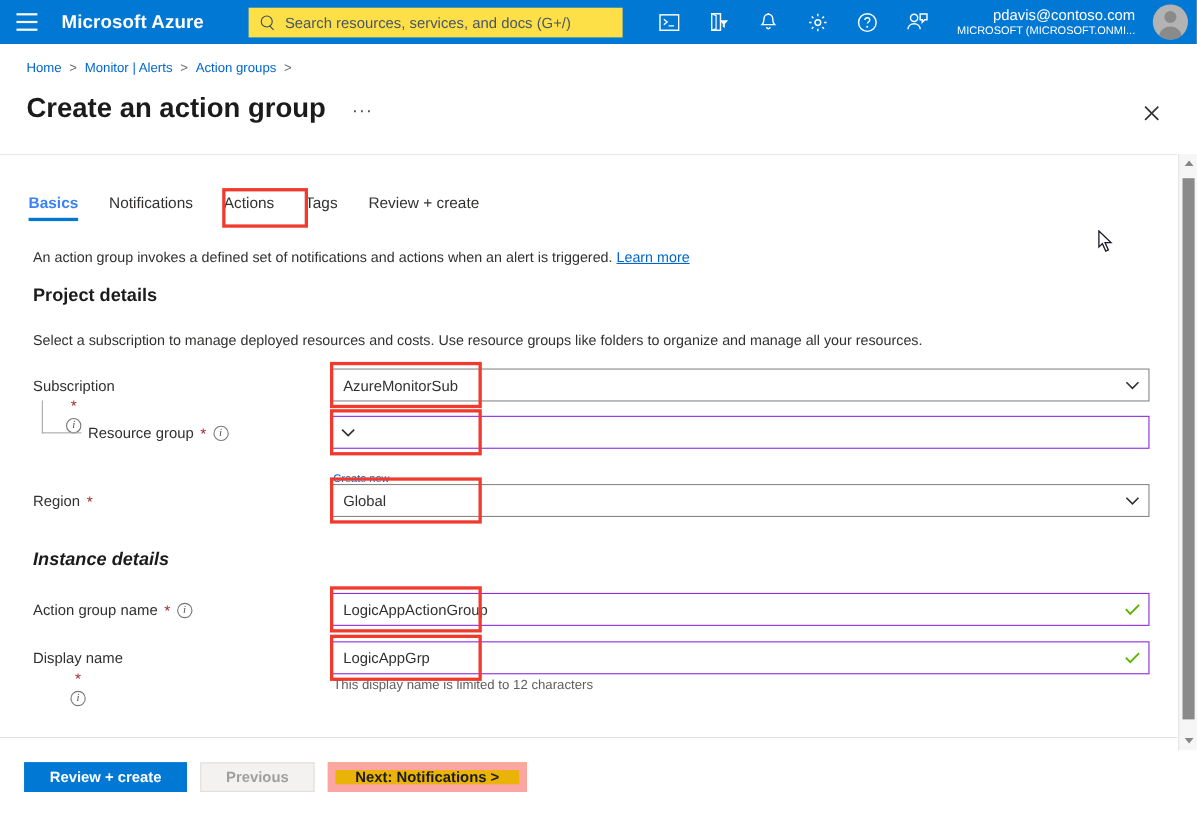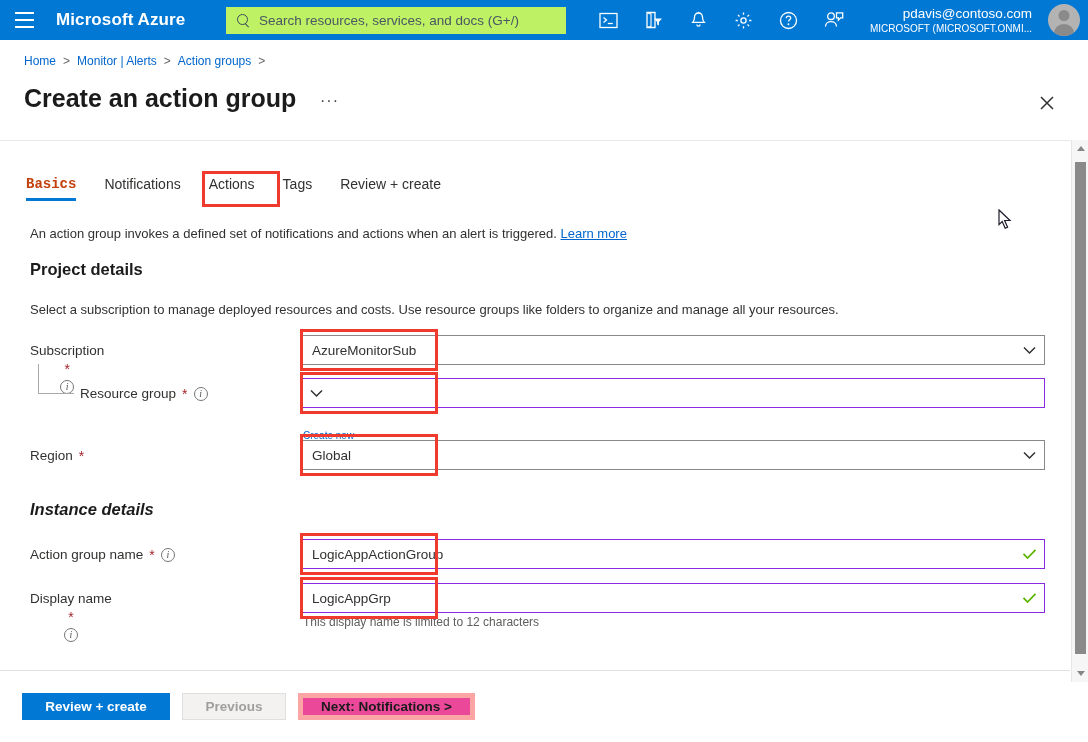--- a/index.html
+++ b/index.html
@@ -27,21 +27,21 @@
     display: block; width: 19px; height: 2px;
     background: #ffffff; margin: 2.5px 0;
   }
   .brand {
     color: #ffffff; font-size: 17px; font-weight: bold;
     margin-left: 8px; letter-spacing: .1px; white-space: nowrap;
   }
   .searchbox {
     position: absolute; left: 226px; top: 7px;
     width: 340px; height: 27px;
-    background: #bef264;
+    background: #fde047;
     display: flex; align-items: center;
     padding: 0 8px;
   }
   .searchbox .mag {
     width: 16px; height: 16px; flex: 0 0 16px;
     margin: 0 7px 0 2px; position: relative;
   }
   .searchbox .mag::before {
     content: ""; position: absolute; left: 1px; top: 1px;
     width: 9px; height: 9px; border: 1.4px solid #3a4a5a; border-radius: 50%;
@@ -122,21 +122,21 @@
   .tabs {
     position: absolute; left: 26px; top: 176px;
     display: flex; align-items: flex-start; gap: 0;
   }
   .tab {
     font-size: 14px; color: #323130;
     padding: 0 14px 9px 14px; cursor: pointer;
     position: relative; white-space: nowrap;
   }
   .tab:first-child { padding-left: 0; }
-  .tab.active { font-weight: bold; color: #c2410c; font-family: Liberation Mono, monospace; }
+  .tab.active { font-weight: bold; color: #3b82f6; }
   .tab.active::after {
     content: ""; position: absolute; left: 0; right: 14px; bottom: 0;
     height: 3px; background: #0078d4;
   }
 
   .desc {
     position: absolute; left: 30px; top: 226px;
     font-size: 13px; color: #323130; white-space: nowrap;
   }
   .desc a { color: #0066cc; text-decoration: underline; cursor: pointer; }
@@ -218,21 +218,21 @@
   }
   .footer { position: absolute; left: 22px; top: 693px; display: flex; gap: 12px; }
   .btn {
     height: 27px; padding: 0 18px;
     display: flex; align-items: center; justify-content: center;
     font-size: 13.5px; font-weight: bold; cursor: pointer;
     white-space: nowrap;
   }
   .btn.primary { background: #0078d4; color: #ffffff; border: 1px solid #0078d4; min-width: 148px; }
   .btn.disabled { background: #f3f2f1; color: #a19f9d; border: 1px solid #e1dfdd; min-width: 104px; }
-  .btn.secondary { background: #ec4899; color: #1b1b1b; border: 5px solid #fca5a5; min-width: 176px; }
+  .btn.secondary { background: #eab308; color: #1b1b1b; border: 7px solid #fca5a5; min-width: 176px; }
 
   
   .scrollbar {
     position: absolute; right: 0; top: 140px;
     width: 17px; height: 542px; background: #f6f6f6;
     border-left: 1px solid #e6e6e6;
   }
   .sb-arrow {
     position: absolute; left: 0; width: 17px; height: 17px;
     display: flex; align-items: center; justify-content: center; cursor: pointer;

